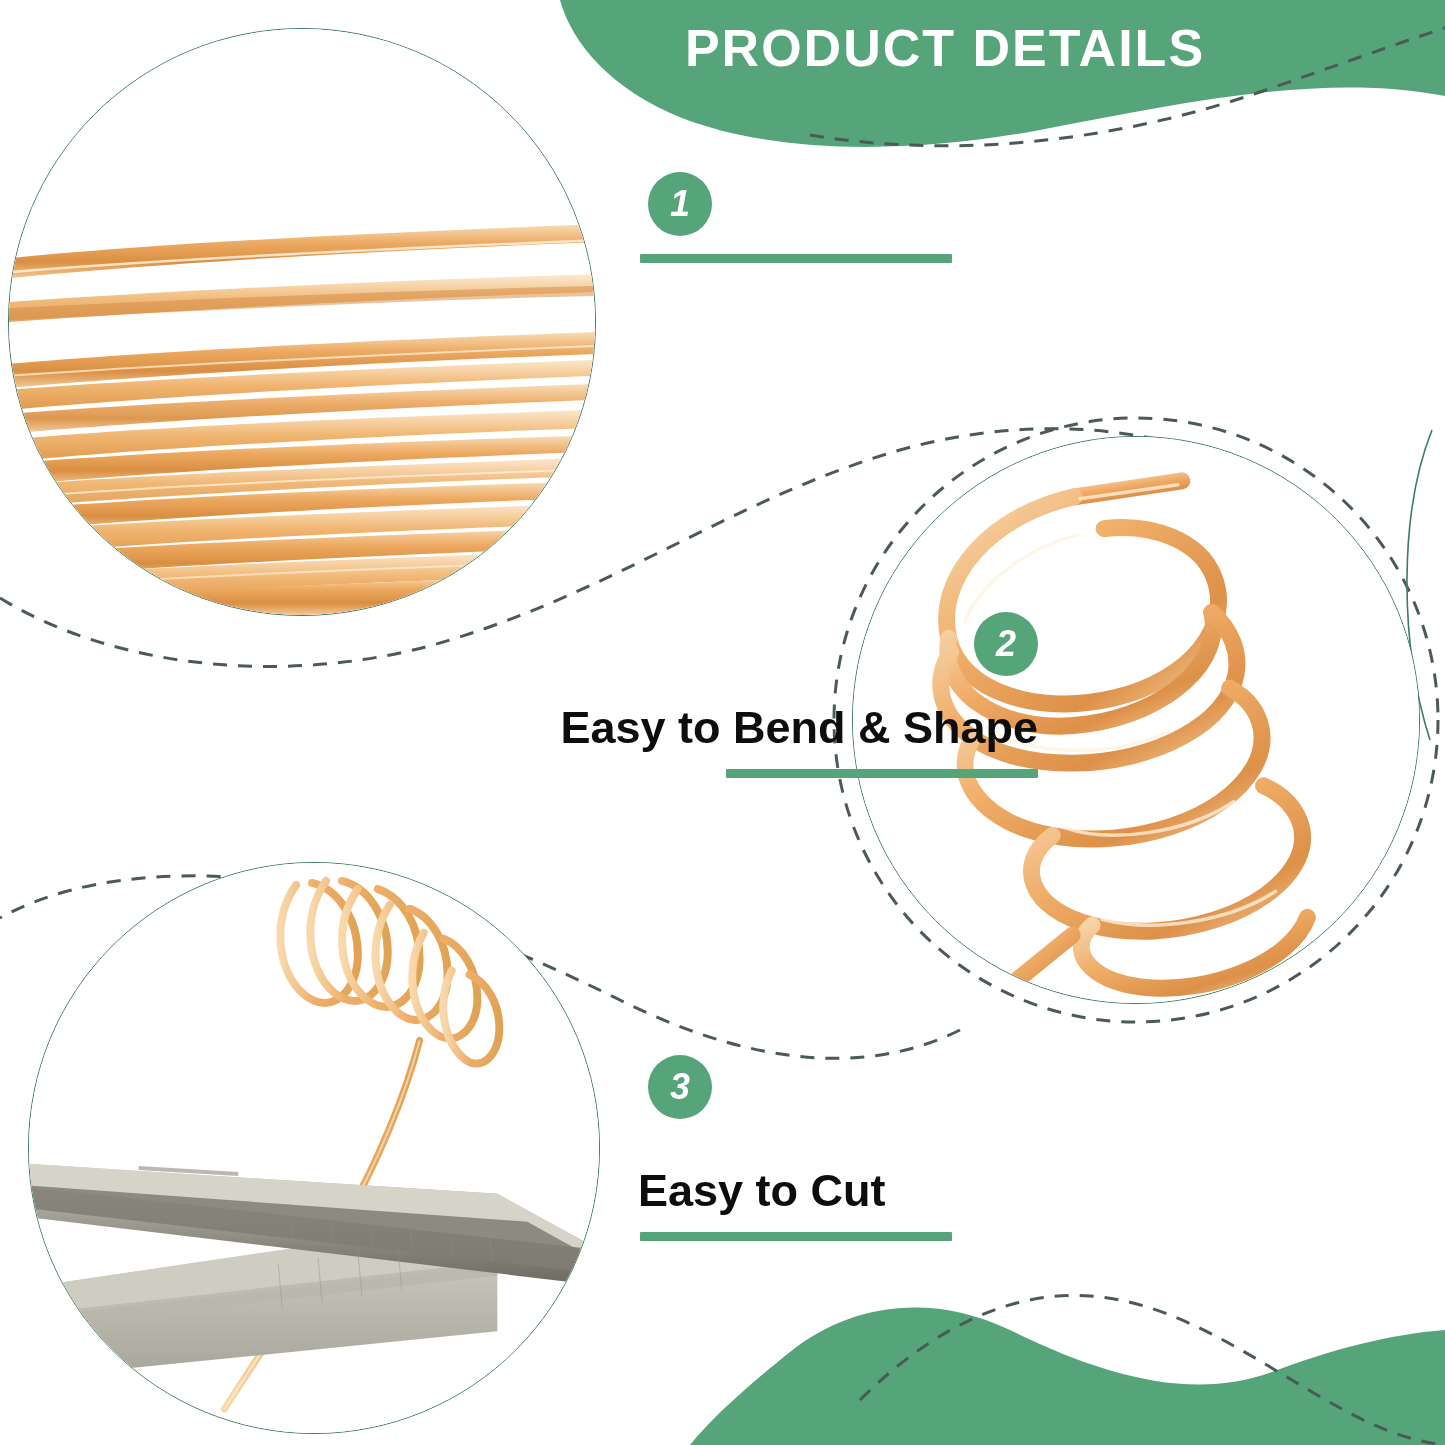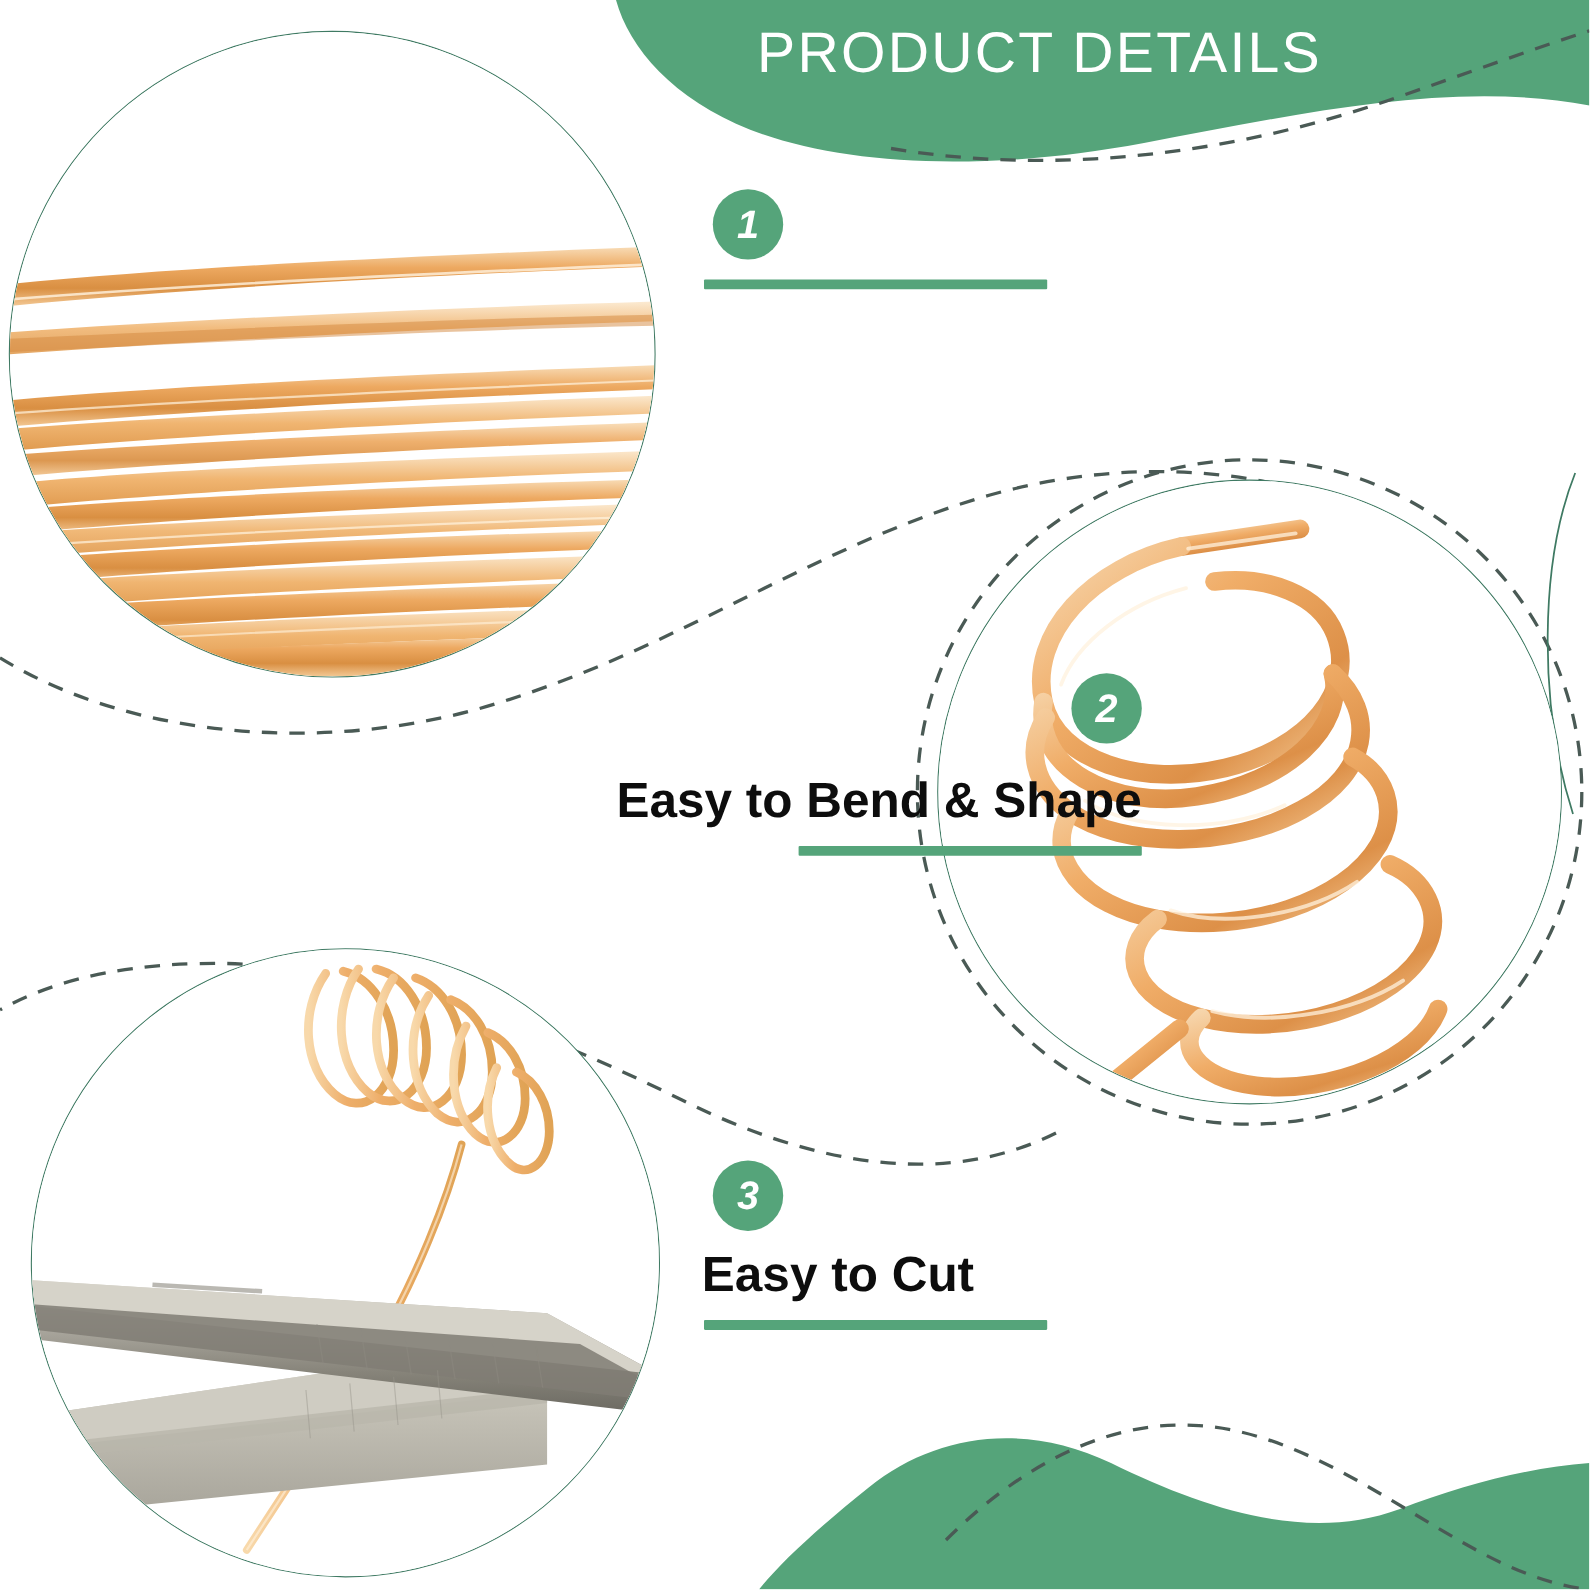--- a/index.html
+++ b/index.html
@@ -10,21 +10,21 @@
   
   .layer{position:absolute;left:0;top:0;width:1445px;height:1445px;pointer-events:none;}
   .layer.top{z-index:1;}
 
   
   #header-title{
     position:absolute;z-index:6;
     left:625px;top:10px;width:640px;height:76px;
     display:flex;align-items:center;justify-content:center;
     color:#ffffff;
-    font-size:52px;font-weight:400;letter-spacing:2px;
+    font-size:52px;font-weight:700;letter-spacing:2px;
     white-space:nowrap;
   }
 
   
   .feature{position:absolute;z-index:6;}
   .badge{
     width:64px;height:64px;border-radius:50%;
     background:#55a47a;color:#ffffff;
     display:flex;align-items:center;justify-content:center;
     font-size:36px;font-weight:700;font-style:italic;
@@ -40,21 +40,21 @@
   #feature-1 .badge{margin-left:0;}
   #feature-1 .feat-title{margin-top:30px;margin-left:-10px;}
   #feature-1 .rule{width:312px;margin-top:18px;margin-left:-8px;}
 
   #feature-2{left:248px;top:612px;width:790px;
              display:flex;flex-direction:column;align-items:flex-end;}
   #feature-2 .feat-title{margin-top:28px;margin-right:0;}
   #feature-2 .rule{width:312px;margin-top:18px;margin-right:0;}
 
   #feature-3{left:648px;top:1055px;width:700px;}
-  #feature-3 .feat-title{margin-top:16px;margin-left:-10px;}
+  #feature-3 .feat-title{margin-top:48px;margin-left:-10px;}
   #feature-3 .rule{width:312px;margin-top:18px;margin-left:-8px;}
 
   
   .photo-circle{
     position:absolute;z-index:4;border-radius:50%;
     overflow:hidden;background:#ffffff;
     border:1.5px solid #3f7a63;
     box-sizing:border-box;
   }
   #photo-coil{left:8px;top:28px;width:588px;height:588px;}

